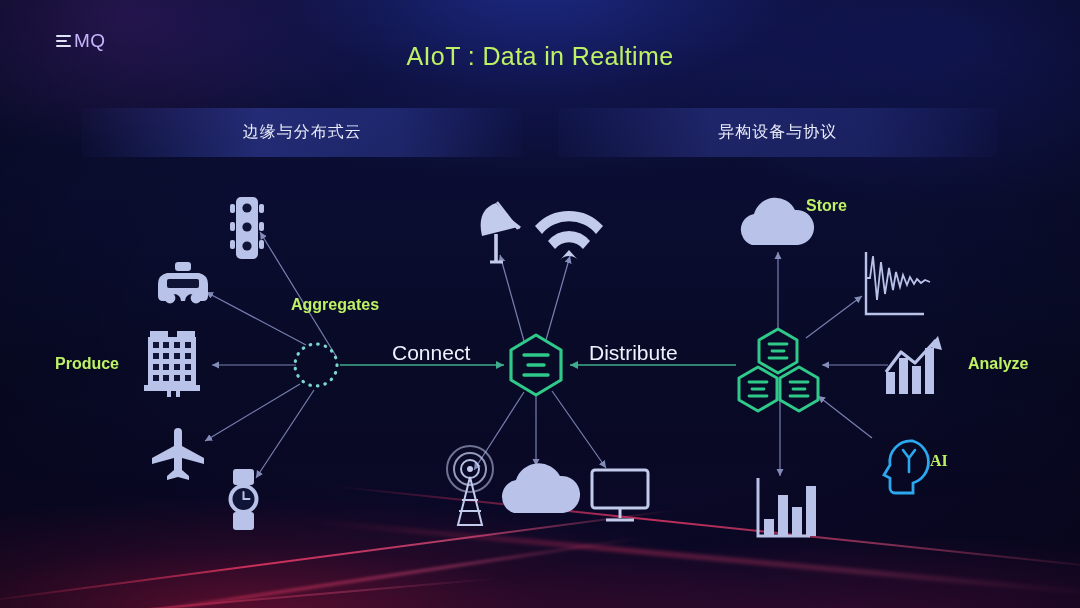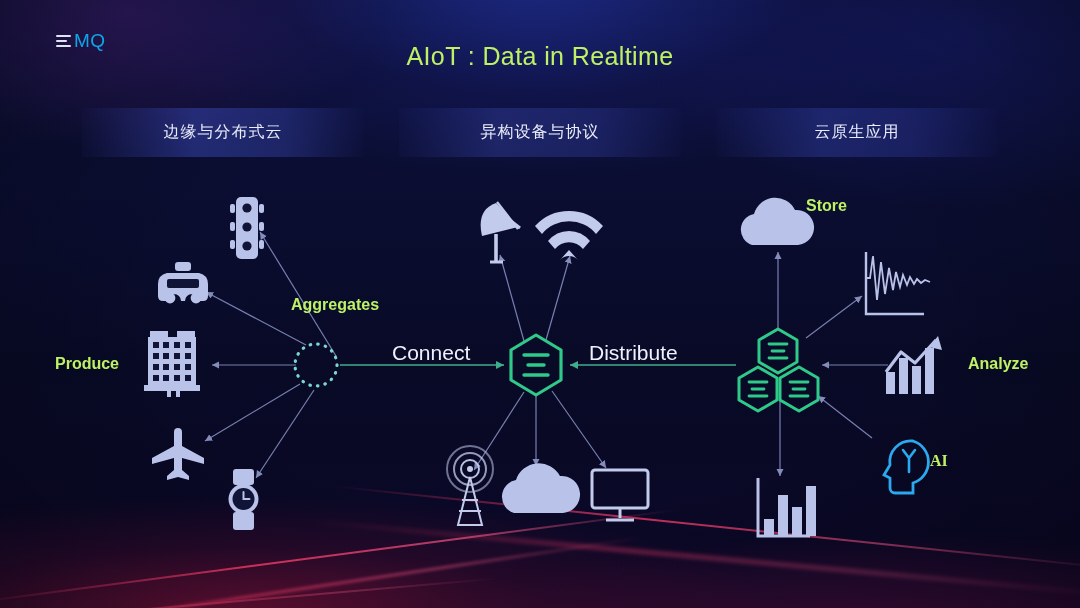--- a/index.html
+++ b/index.html
@@ -39,21 +39,21 @@
     background:radial-gradient(ellipse 900px 520px at 50% 50%, rgba(0,0,0,0) 40%, rgba(0,0,0,0.42) 100%);
   }
 
   
   .logo { position:absolute; left:56px; top:30px; display:flex; align-items:center; gap:3px; }
   .logo-mark { display:flex; flex-direction:column; gap:3px; width:15px; }
   .logo-mark i { display:block; height:2px; background:#dfe3f5; border-radius:1px; }
   .logo-mark i:nth-child(1){ width:15px; }
   .logo-mark i:nth-child(2){ width:11px; }
   .logo-mark i:nth-child(3){ width:15px; }
-  .logo-text { font-size:19px; letter-spacing:.5px; color:#0ea5e9; font-weight:400; }
+  .logo-text { font-size:19px; letter-spacing:.5px; color:#c4b5fd; font-weight:400; }
 
   .title {
     position:absolute; top:42px; left:0; width:100%; text-align:center;
     font-size:25px; font-weight:400; color:#bef264; letter-spacing:.4px;
   }
 
   .bands { position:absolute; top:108px; left:82px; width:916px; display:flex; gap:35px; }
   .band {
     flex:1; height:49px; display:flex; align-items:center; justify-content:center;
     font-size:16px; color:#e9ecfb; letter-spacing:1px;
@@ -90,21 +90,20 @@
       <i></i>
     </span>
   <span class="logo-text">MQ</span>
 </div>
 
 <div class="title">AIoT : Data in Realtime</div>
 
 <div class="bands">
   <div class="band b2">边缘与分布式云</div>
   <div class="band b1">异构设备与协议</div>
-  <div class="band b3">云原生应用</div>
 </div>
 
 <div class="stage">
 <svg class="diagram" viewBox="0 0 1080 608">
   <defs>
     <marker id="ar" markerWidth="7" markerHeight="7" refX="6" refY="3" orient="auto">
       <path d="M0,0 L6,3 L0,6 z" fill="#9aa3d4"></path>
     </marker>
     <marker id="arg" markerWidth="7" markerHeight="7" refX="6" refY="3" orient="auto">
       <path d="M0,0 L6,3 L0,6 z" fill="#3fae8c"></path>

